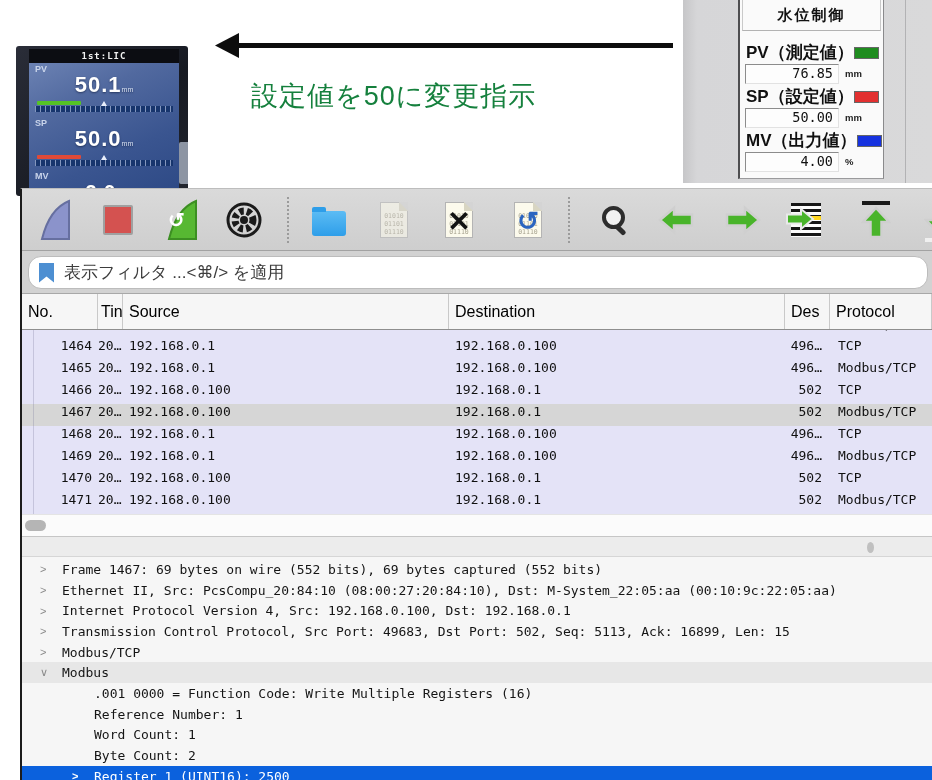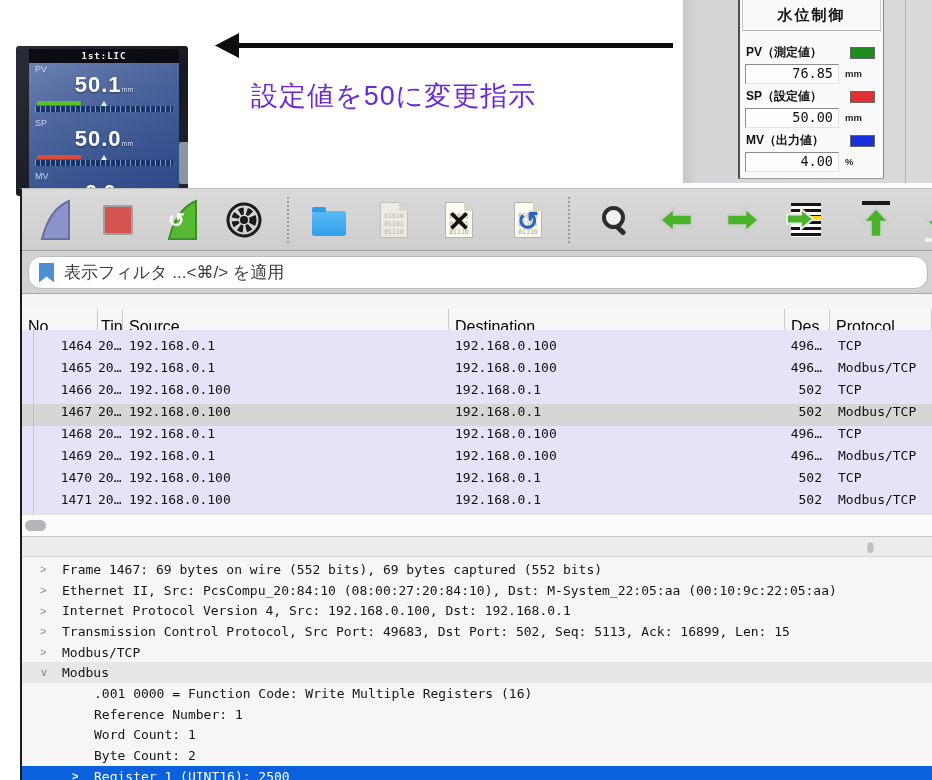--- a/index.html
+++ b/index.html
@@ -9,52 +9,52 @@
   body { position:relative; }
 
   
   .ctl-photo { left:16px; top:10px; width:172px; height:150px;
     background:linear-gradient(135deg,#2a2d38,#171a22 60%,#23262f); border-radius:3px;margin-top:36px; }
   .ctl-screen { position:absolute; left:13px; top:3px; right:9px; bottom:7px;
     background:linear-gradient(155deg,#7288b8 0%,#51699f 35%,#3a5590 70%,#2e4a86 100%); }
   .ctl-title { height:14px; background:#0c0d12; color:#f2f2f2; font:bold 9px "DejaVu Sans Mono",monospace;
     text-align:center; line-height:14px; letter-spacing:1px; }
   .ctl-body { padding:1px 6px 0 6px; }
-  .ctl-label { font-size:9px; font-weight:normal; color:#c9d4ea; height:10px; }
+  .ctl-label { font-size:9px; font-weight:bold; color:#c9d4ea; height:10px; }
   .ctl-val { text-align:center; font-size:22px; font-weight:bold; color:#fff; line-height:22px;
     text-shadow:0 1px 2px rgba(10,20,50,.55); letter-spacing:1px; }
   .ctl-unit { font-size:7px; font-weight:normal; color:#d9e2f2; letter-spacing:0; }
   .ctl-colorbar { height:4px; width:44px; margin:0 0 0 2px; border-radius:1px; }
   .ctl-scale { height:6px; background:#17356d; margin-top:1px; position:relative;
     background-image:repeating-linear-gradient(90deg, rgba(220,230,255,.55) 0 1px, transparent 1px 5px); }
   .ctl-ptr { position:absolute; left:50%; top:-5px; width:0; height:0; margin-left:-3px;
     border-left:3px solid transparent; border-right:3px solid transparent; border-bottom:5px solid #e8eefb; }
   .ctl-mvrow { display:flex; align-items:center; margin-top:2px; }
   .ctl-glyph { font-size:8px; color:#e6ecf8; flex:none; }
   .ctl-cyan { width:4px; height:4px; background:#45d6ea; margin:0 2px; flex:none; }
   .ctl-mvrow .ctl-scale { flex:1; margin:0 3px; }
   .ctl-sidebox { right:0; bottom:12px; width:9px; height:42px; background:#8d95a3; border-radius:2px 0 0 2px; }
 
   
   .ann-arrow { left:213px; top:30px; }
-  .ann-text { left:251px; top:78px; font-size:27px; color:#6d28d9; letter-spacing:1px; }
+  .ann-text { left:251px; top:78px; font-size:27px; color:#15803d; letter-spacing:1px; }
 
   
   .hmi-photo { left:683px; top:0; width:249px; height:183px;
     background:linear-gradient(90deg,#c6c6c8 0,#d6d6d8 14px,#d9d9da 100%); }
   .hmi-panel { position:absolute; left:55px; top:0; width:146px; height:179px;
     background:#fafafa; border-left:2px solid #4e4e50; border-right:1px solid #8a8a8c;
     border-bottom:1px solid #9a9a9c; }
   .hmi-titlebox { margin:0 2px; height:31px; border-bottom:1px solid #b2b2b2;
     border-left:1px solid #c9c9c9; border-right:1px solid #c9c9c9;
     display:flex; align-items:center; justify-content:center; }
   .hmi-title { font-size:15px; font-weight:bold; color:#111; letter-spacing:2px; }
   .hmi-content { padding-top:10px; }
   .hmi-lblrow { display:flex; align-items:center; padding:0 8px 0 6px; height:17px; margin-top:3px; }
-  .hmi-lbl { font-size:12px; font-weight:bold; color:#101010; white-space:nowrap; }
+  .hmi-lbl { font-size:17px; font-weight:bold; color:#101010; white-space:nowrap; }
   .hmi-swatch { margin-left:auto; width:25px; height:12px; border:1px solid #666; flex:none; }
   .hmi-valrow { display:flex; align-items:center; padding-left:5px; height:21px; margin:2px 0 4px 0; }
   .hmi-field { width:94px; height:20px; background:#fdfdfd; line-height:18px;
     border:1px solid; border-color:#8c8c8c #e2e2e2 #e2e2e2 #8c8c8c;
     font:13.5px "DejaVu Sans Mono",monospace; color:#111; text-align:right; padding-right:5px; }
   .hmi-unit { margin-left:6px; font-size:9.5px; font-weight:bold; color:#222; }
   .hmi-edge-line { position:absolute; left:222px; top:0; width:1px; height:183px; background:#b2b2b4; }
 
   
   .ws { left:20px; top:188px; width:912px; height:592px; border-left:2px solid #1c1c1c;
@@ -97,21 +97,21 @@
   .fbar { position:absolute; left:0; top:62px; width:100%; height:43px; background:#d2d2d2;
     border-bottom:1px solid #a8a8a8; }
   .finput { position:absolute; left:6px; top:5px; width:900px; height:33px; background:#fff;
     border:1px solid #bcbcbc; border-radius:13px; display:flex; align-items:center; }
   .bookmark { width:15px; height:20px; margin:0 10px 0 10px; background:#4d8fd2; flex:none;
     clip-path:polygon(0 0,100% 0,100% 100%,50% 70%,0 100%); }
   .finput input { flex:1; border:none; outline:none; font-size:17px; color:#222; background:transparent; }
   .finput input::placeholder { color:#3d3d3d; opacity:1; }
 
   
-  .phead { position:absolute; left:0; top:120px; width:100%; height:36px; background:#f6f6f6;
+  .phead { position:absolute; left:0; top:105px; width:100%; height:36px; background:#f6f6f6;
     border-bottom:1px solid #8e8e8e; display:flex; font-size:16px; color:#000; }
   .phead > div { border-right:1px solid #c9c9c9; display:flex; align-items:center;
     white-space:nowrap; overflow:hidden; }
   .c-no { width:76px; } .c-tin { width:25px; } .c-src { width:326px; }
   .c-dst { width:336px; } .c-desp { width:45px; } .c-proto { flex:1; }
   .phead .c-no { padding-left:6px; } .phead .c-tin { padding-left:3px; }
   .phead .c-src,.phead .c-dst,.phead .c-desp,.phead .c-proto { padding-left:6px; }
 
   
   .rows { position:absolute; left:0; top:141px; width:100%; height:184px; background:#fdfdfd; }

